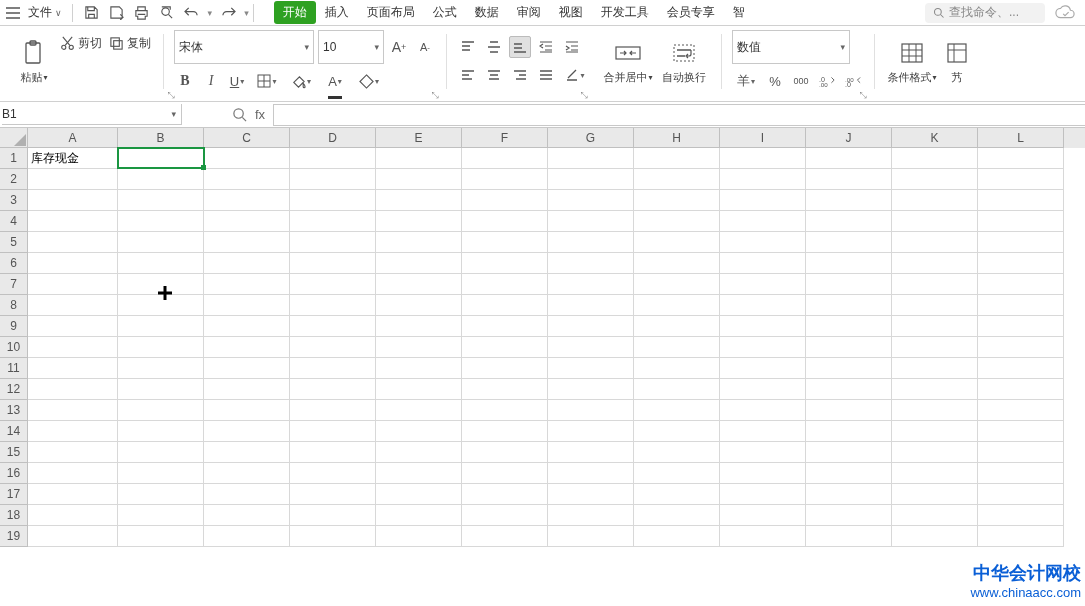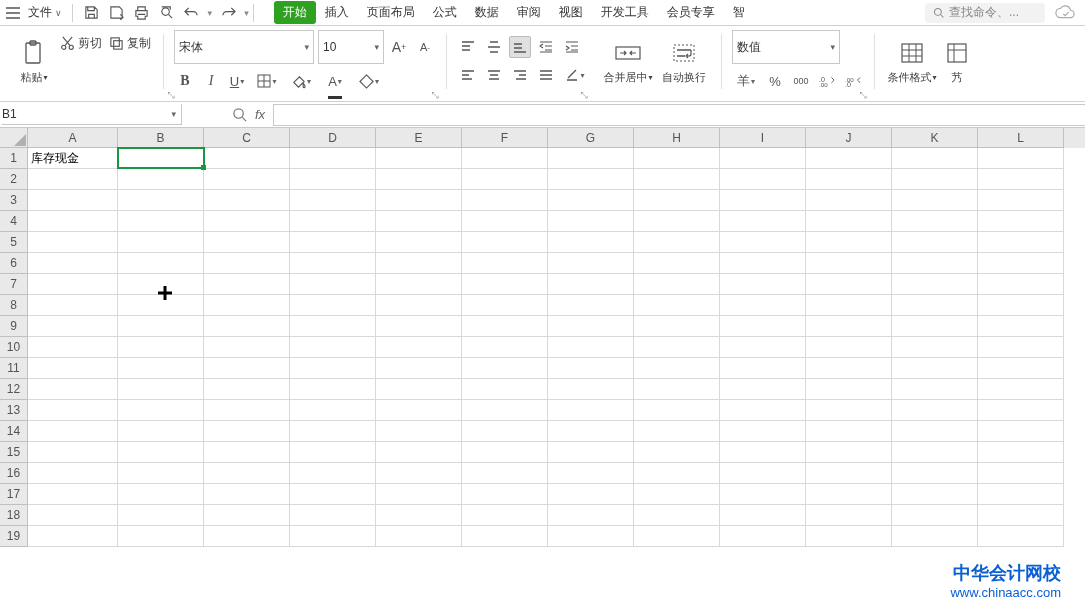--- a/index.html
+++ b/index.html
@@ -85,21 +85,21 @@
 .combo .arr { margin-left:auto; font-size:9px; color:#666; }
 .font-name { width:140px; }
 .font-size { width:66px; }
 .icon-cell {
   width:22px; height:22px; display:flex; align-items:center; justify-content:center;
   color:#555; cursor:pointer; border-radius:2px;
 }
 .icon-cell.active { background:#e0e0e0; border:1px solid #bbb; }
 .icon-cell .ddarr { font-size:8px; color:#666; margin-left:1px; }
 .stack2 { display:flex; flex-direction:row; gap:3px; }
-.num-combo { width:108px;gap:21px; }
+.num-combo { width:118px;gap:21px; }
 .dlg-launch {
   position:absolute; bottom:1px;
   width:10px; height:10px; font-size:9px; color:#888; cursor:pointer;
   display:flex; align-items:center; justify-content:center;
 }
 
 
 .fbar {
   height: 26px;
   border-bottom: 1px solid #c8c8c8;
@@ -111,21 +111,21 @@
   display:flex; align-items:center; background:#fff;
   margin:2px 0 2px 2px;
 }
 .namebox input {
   border:none; outline:none; width:100%; text-align:left; font-size:12px; color:#333;
   background:transparent;
 }
 .namebox .dd { width:16px; text-align:center; color:#666; font-size:9px; cursor:pointer;}
 .fx-area { display:flex; align-items:center; flex:1; padding-left:50px; gap:8px; }
 .fx-ic { color:#666; cursor:pointer; font-size:14px;}
-.fx-label { font-style:italic; color:#666; font-size:13px;}
+.fx-label { color:#666; font-size:13px;}
 .formula-input {
   flex:1; border:1px solid #c8c8c8; border-right:none; height:22px;
   padding:0 6px; outline:none; font-size:12px; background:#fff;
 }
 
 
 .grid-wrap { position:relative; background:#fff; }
 .corner {
   position:absolute; left:0; top:0; width:28px; height:20px;
   background:#e9e9e9; border-right:1px solid #c0c0c0; border-bottom:1px solid #c0c0c0;
@@ -175,21 +175,21 @@
   position:absolute; width:14px; height:14px; pointer-events:none;
 }
 .cursor-plus::before, .cursor-plus::after{
   content:""; position:absolute; background:#000;
 }
 .cursor-plus::before{ left:6px; top:0; width:2px; height:14px; }
 .cursor-plus::after{ top:6px; left:0; height:2px; width:14px; }
 
 
 .watermark {
-  position:absolute; right:24px; bottom:6px; text-align:right;
+  position:absolute; right:4px; bottom:6px; text-align:right;
   pointer-events:none;
 }
 .wm1 { color:#0a5fd6; font-weight:bold; font-size:18px; font-family:"SimHei","Microsoft YaHei"; }
 .wm2 { color:#0a5fd6; font-size:13px; font-family:Arial; }
 
 svg { display:block; }
 </style>
 </head>
 <body>
 

